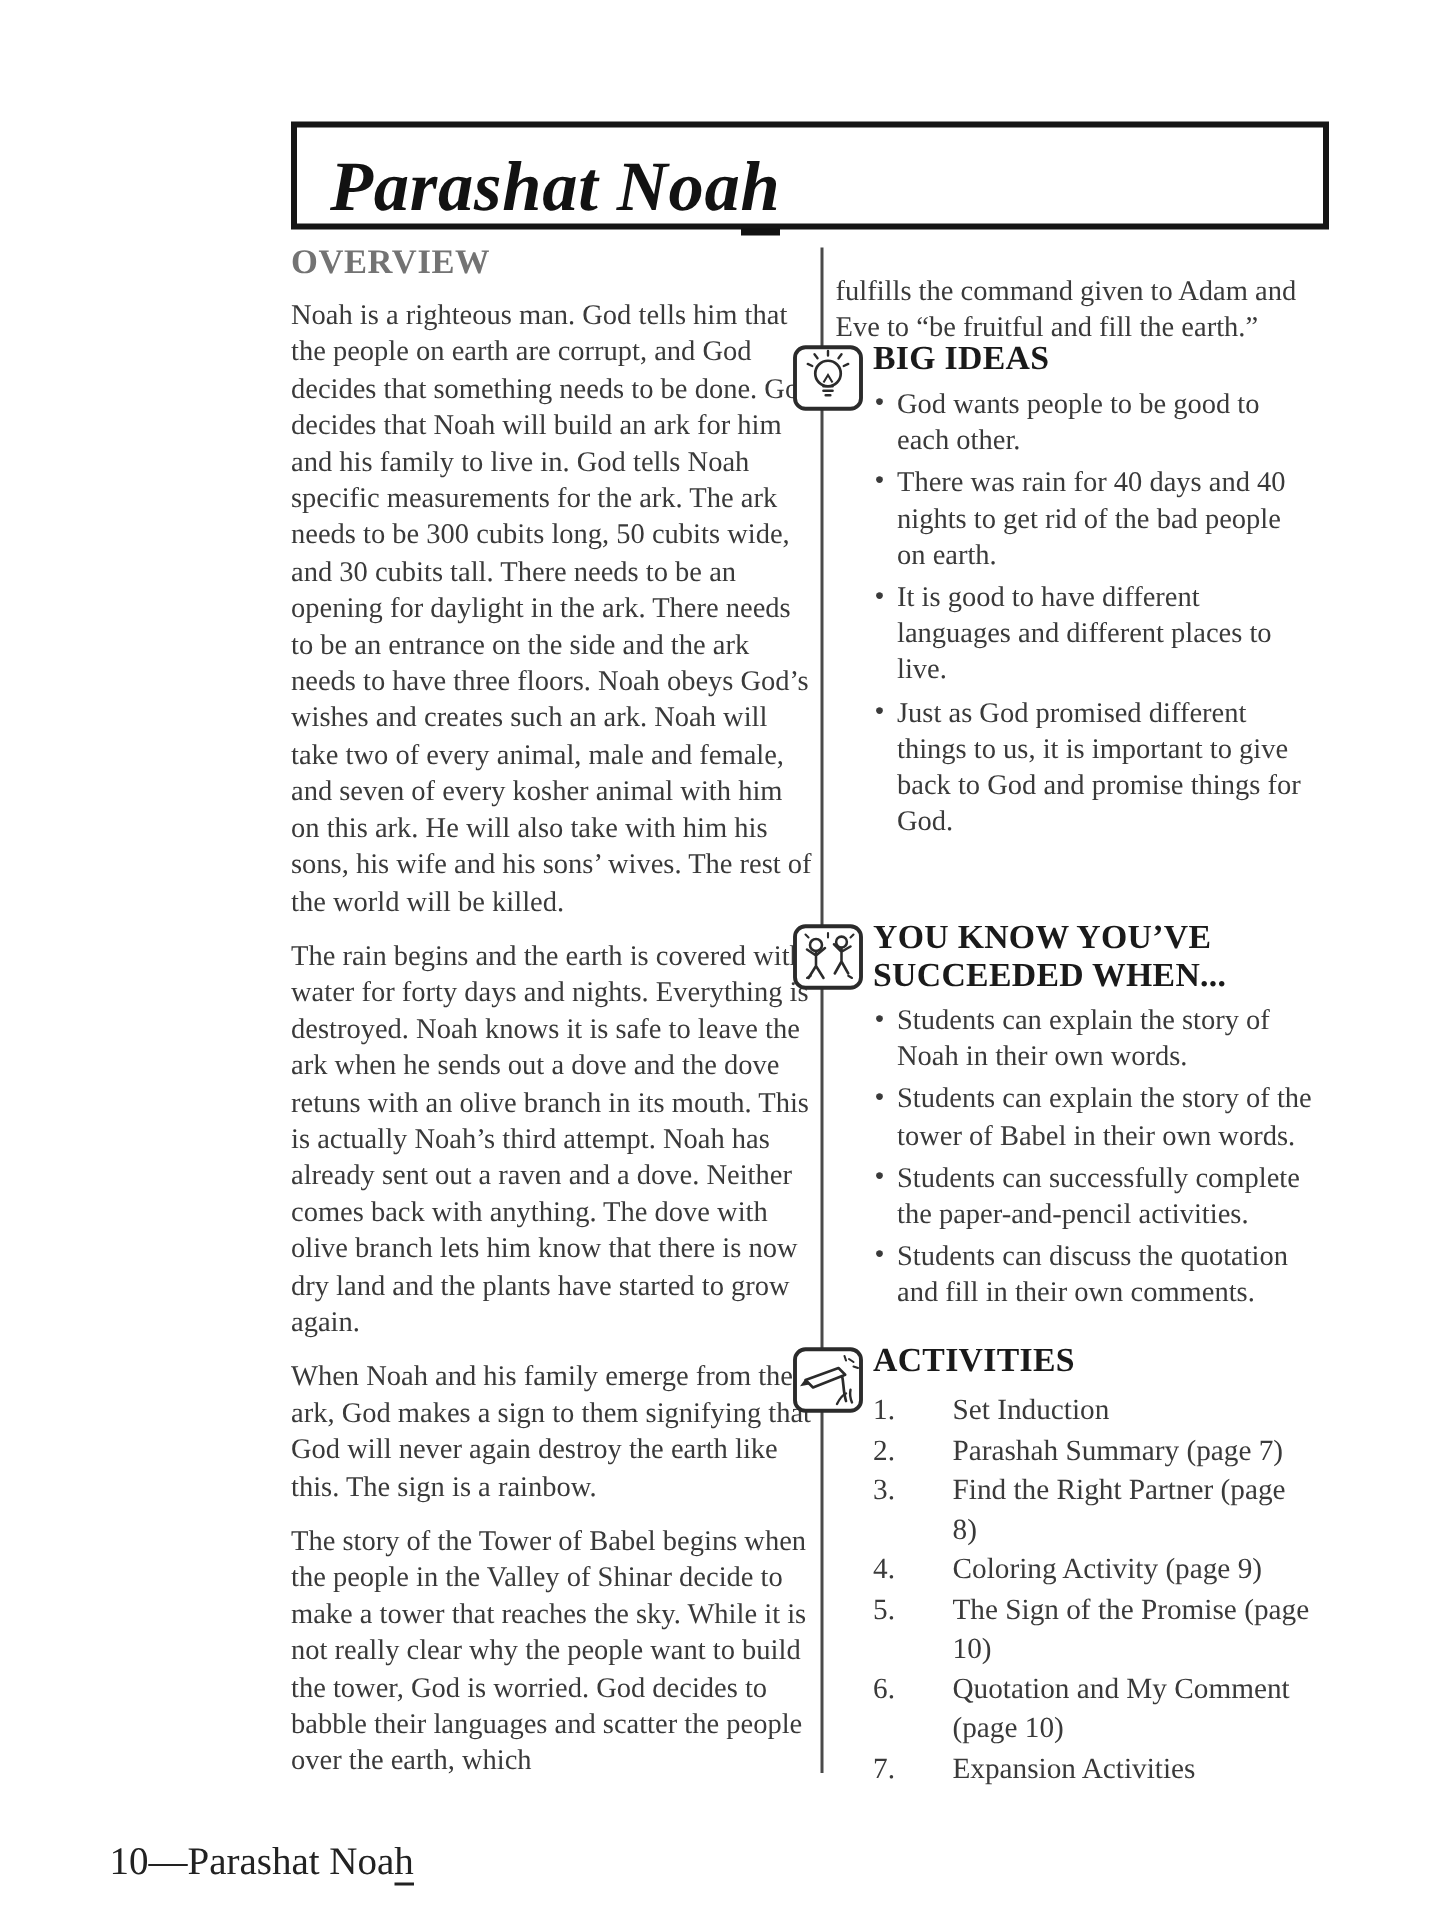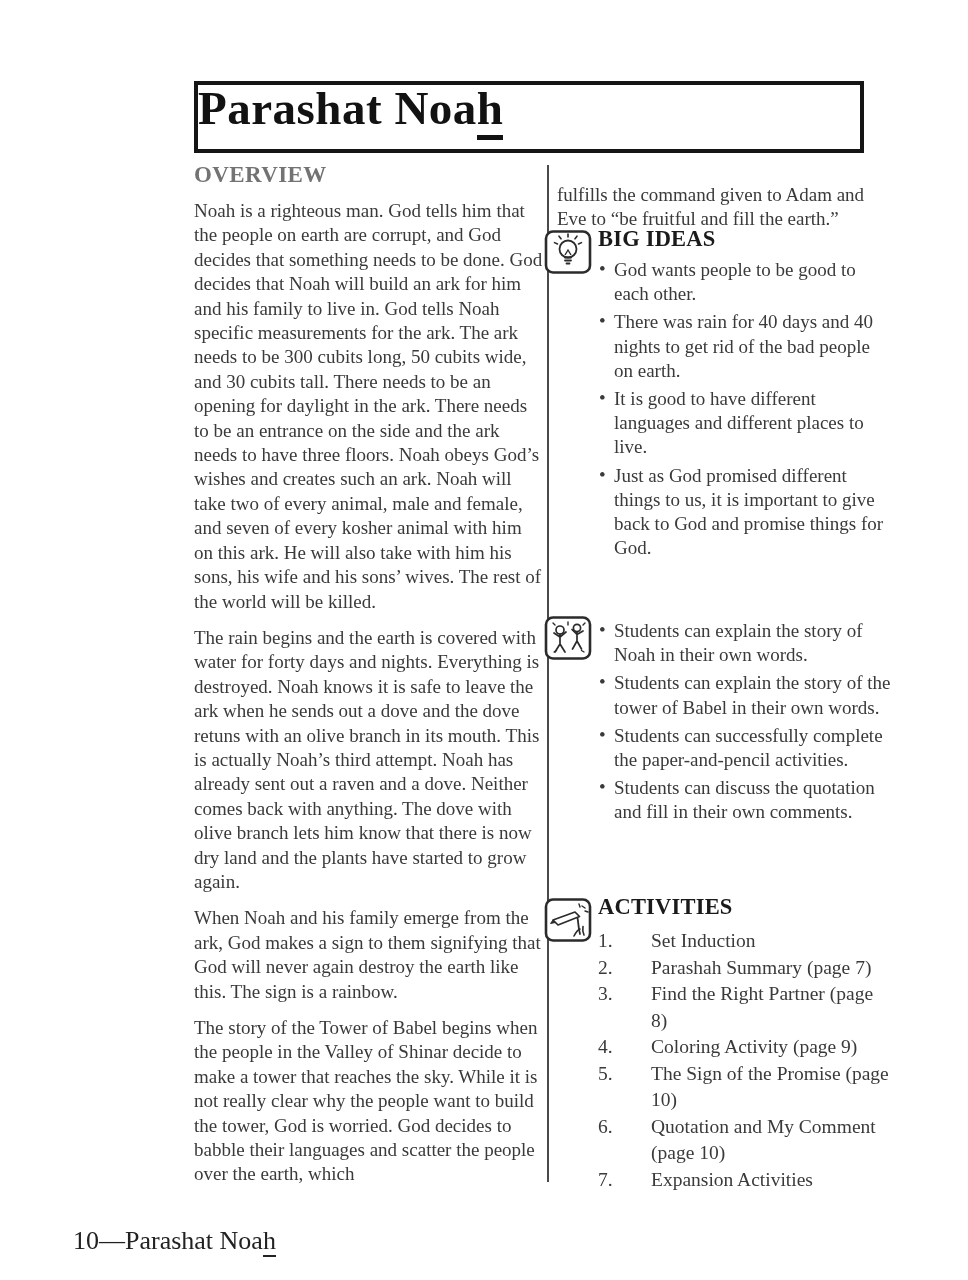--- a/index.html
+++ b/index.html
@@ -13,21 +13,23 @@
     overflow: hidden;
   }
 
   
   .title-box {
     position: absolute;
     left: 194px; top: 81px;
     width: 662px; height: 64px;
     border: 4px solid #151515;
     display: flex;
-    align-items: flex-start;
+    align-items: flex-end;
+    padding-left: 22px;
+    font-style: italic;
   }
   .title-text {
     font-size: 47px;
     font-weight: 700;
     color: #121212;
     line-height: 1;
     letter-spacing: 0.5px;
     white-space: pre;
   }
   .u-thick { border-bottom: 5px solid #121212; padding-bottom: 1px; }
@@ -49,21 +51,21 @@
     width: 2px; height: 1017px; background: #4a4a4a;
   }
 
   
   .continuation {
     position: absolute; left: 557px; top: 164px; width: 330px;
     font-size: 19px; line-height: 24.4px; color: #3a3a3a;
   }
 
   
-  .section { position: absolute; left: 544px; }
+  .section { position: absolute; left: 528px; }
   #big-ideas  { top: 226px; width: 340px; }
   #succeeded  { top: 612px; width: 350px; }
   #activities { top: 894px; width: 350px; font-family: Liberation Serif, serif; }
 
   .sec-icon { position: absolute; left: 0; top: 2px; width: 50px; height: 48px; }
   .sec-icon svg { display: block; }
   .sec-body { margin-left: 54px; }
   .sec-h {
     font-size: 22.5px; font-weight: 700; color: #1a1a1a;
     margin: 0; line-height: 25px; letter-spacing: 0.2px;
@@ -142,20 +144,21 @@
       <svg width="50" height="48" viewBox="0 0 50 48" fill="none" xmlns="http://www.w3.org/2000/svg">
         <rect x="2" y="3.5" width="44" height="41" rx="7" fill="#ffffff" stroke="#2b2b2b" stroke-width="2.6"></rect>
         <circle cx="16" cy="16" r="4" stroke="#2b2b2b" stroke-width="1.7"></circle>
         <path d="M16 20 v10 M16 23 l-6 -4 M16 23 l6 -5 M16 30 l-5 8 M16 30 l5 8" stroke="#2b2b2b" stroke-width="1.7" stroke-linecap="round"></path>
         <circle cx="33" cy="14" r="3.6" stroke="#2b2b2b" stroke-width="1.7"></circle>
         <path d="M33 18 v9 M33 20.5 l-5 -5 M33 20.5 l6 -3.5 M33 27 l-4.5 8 M33 27 l4.5 8" stroke="#2b2b2b" stroke-width="1.7" stroke-linecap="round"></path>
         <path d="M9 9 l2 2 M41 9 l-2 2 M24 8 v3 M10 38 l2.5 -1.5 M40 38 l-2.5 -1.5" stroke="#2b2b2b" stroke-width="1.4" stroke-linecap="round"></path>
       </svg>
     </span>
     <div class="sec-body">
+      <h2 class="sec-h"><span>YOU KNOW YOU’VE</span><br><span>SUCCEEDED WHEN...</span></h2>
       <ul class="bullets">
         <li>Students can explain the story of Noah in their own words.</li>
         <li>Students can explain the story of the tower of Babel in their own words.</li>
         <li>Students can successfully complete the paper-and-pencil activities.</li>
         <li>Students can discuss the quotation and fill in their own comments.</li>
       </ul>
     </div>
   </div>
 
   <div class="section" id="activities">

